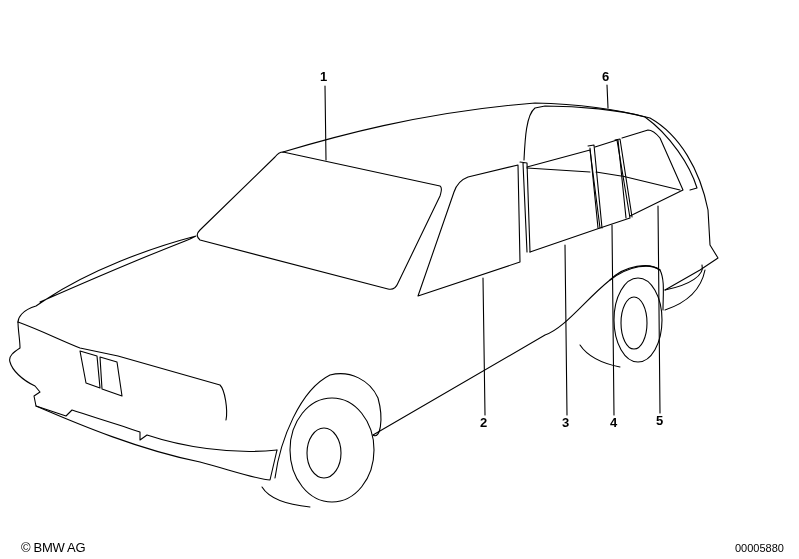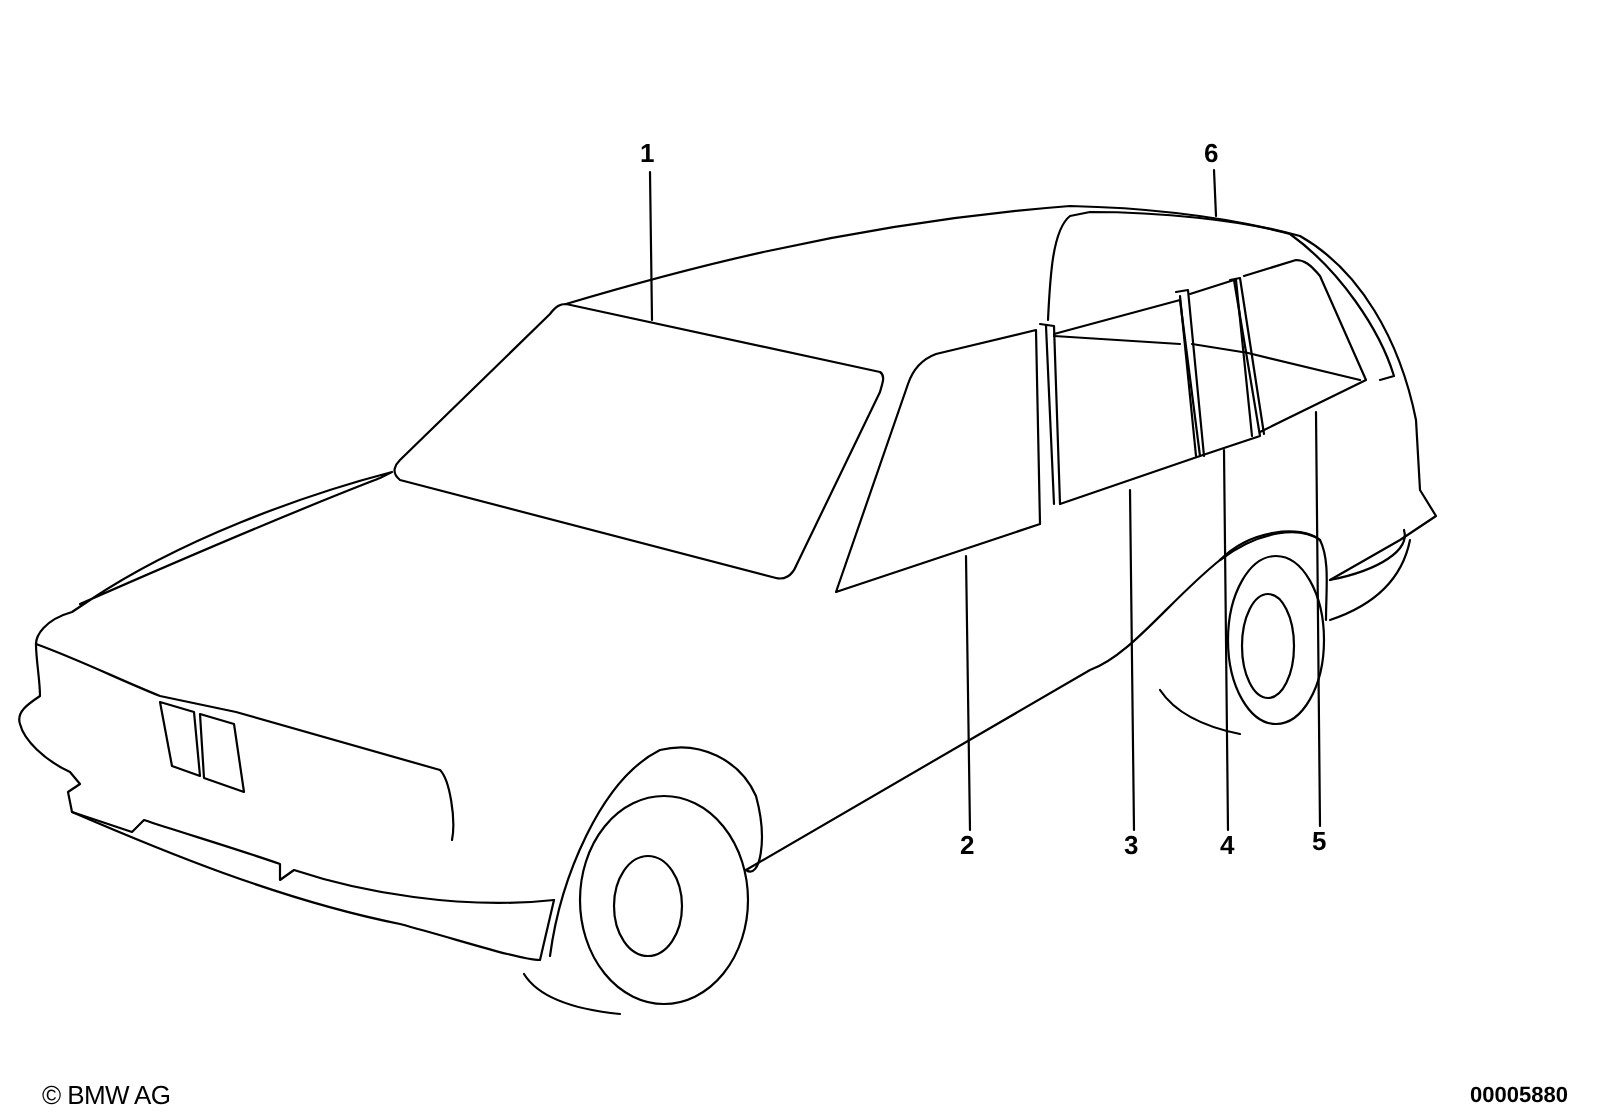--- a/index.html
+++ b/index.html
@@ -1,20 +1,20 @@
 <!DOCTYPE html>
 <html><head>
 <meta charset="utf-8">
 <style>
   html, body { margin:0; padding:0; background:#ffffff; }
   body { width:799px; height:559px; position:relative; overflow:hidden; font-family:"Liberation Sans", sans-serif; }
   svg.drawing { position:absolute; left:0; top:0; }
   .callout { position:absolute; font-family:"Liberation Sans", sans-serif; font-weight:bold; font-size:13px; color:#000; line-height:1; }
   .footer-left { position:absolute; left:21px; top:540px; font-size:13px; color:#000; letter-spacing:-0.3px; }
-  .footer-right { position:absolute; left:735px; top:542px; font-size:11px; color:#000;font-weight:bold; }
+  .footer-right { position:absolute; left:735px; top:542px; font-size:11px; color:#000; }
 </style>
 </head>
 <body>
 
 <svg class="drawing" width="799" height="559" viewBox="0 0 799 559" fill="none" stroke="#000" stroke-width="1.1" stroke-linecap="round" stroke-linejoin="round">
 
   <path d="M283,152 C330,138 420,112 535,103 C580,104 620,110 650,118 C680,135 700,170 708,210 L710,245 L718,258 L700,270 L665,290"></path>
 
   <path d="M283,152 L440,186 C443,188 441,192 440,196 L398,283 C396,288 392,290 388,289 L200,240 C195,236 198,232 200,230 L275,157 C278,153 280,152 283,152 Z"></path>
 

